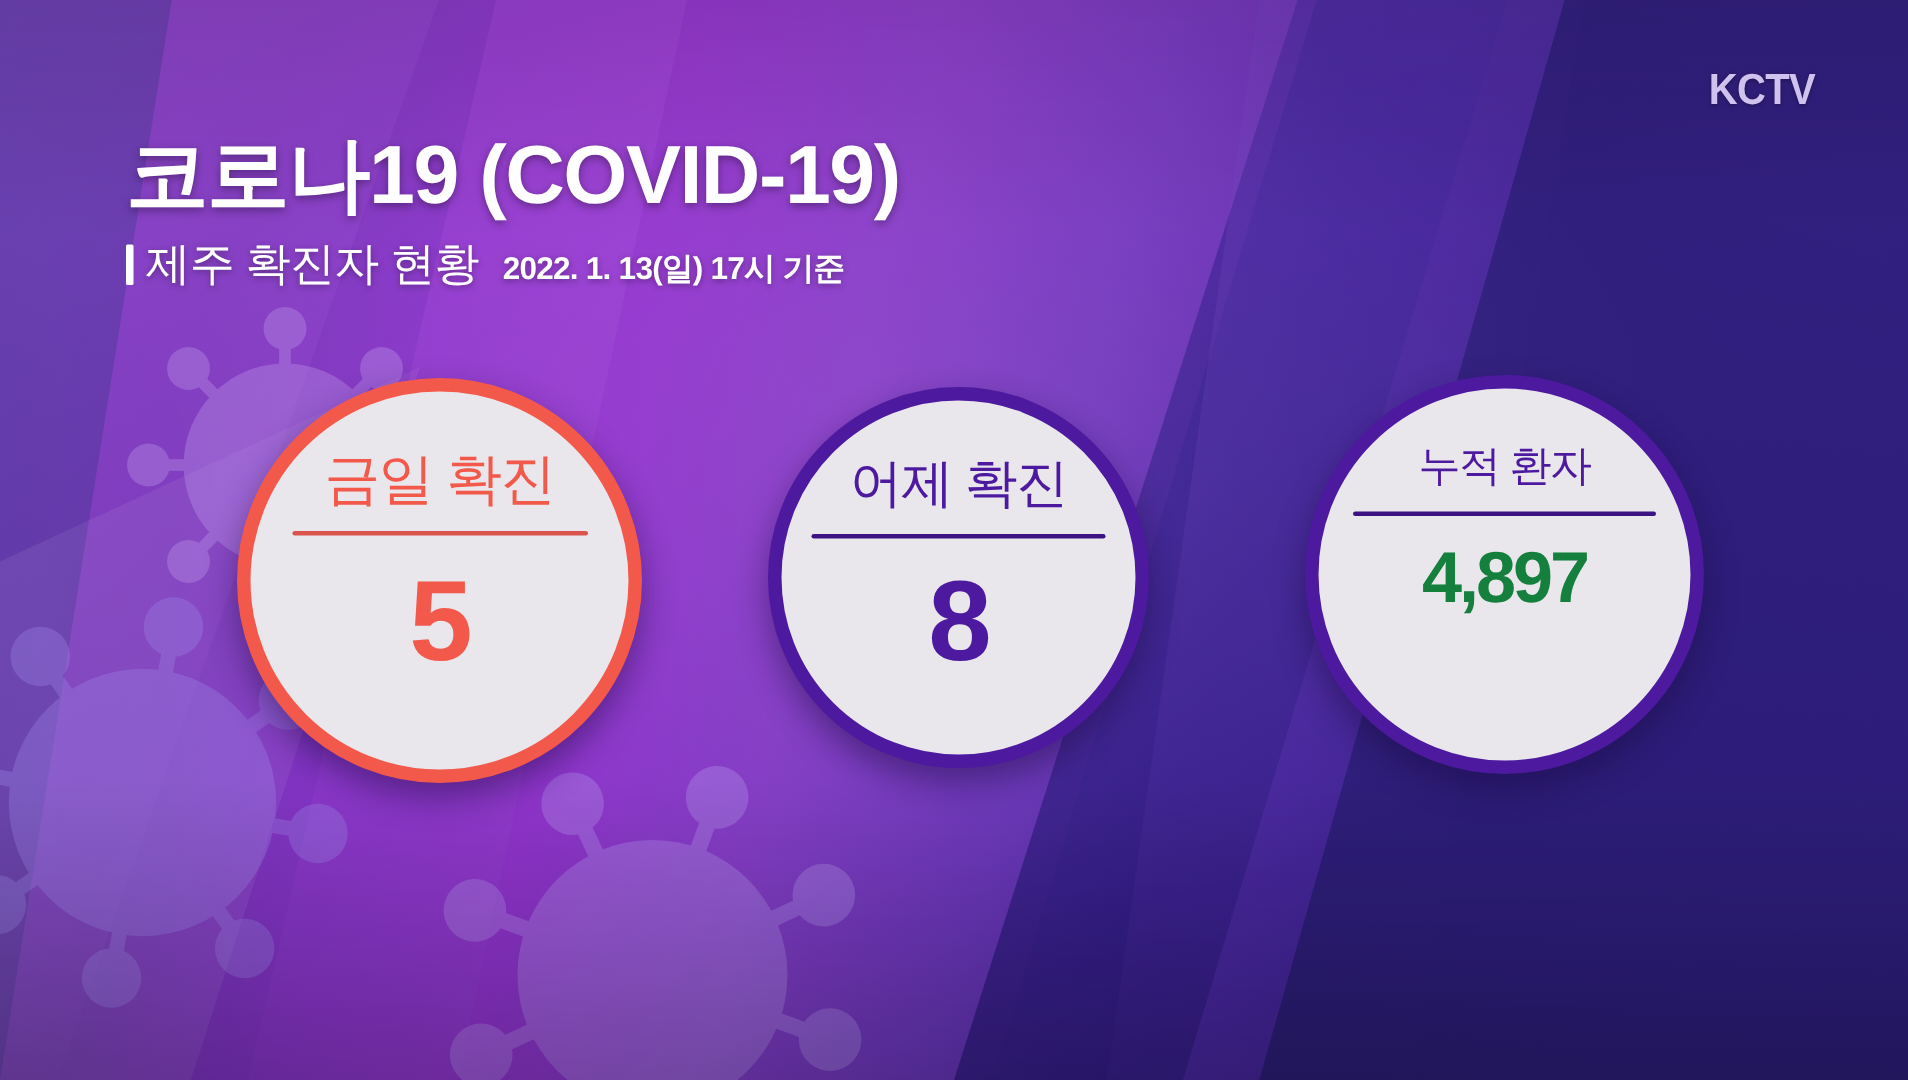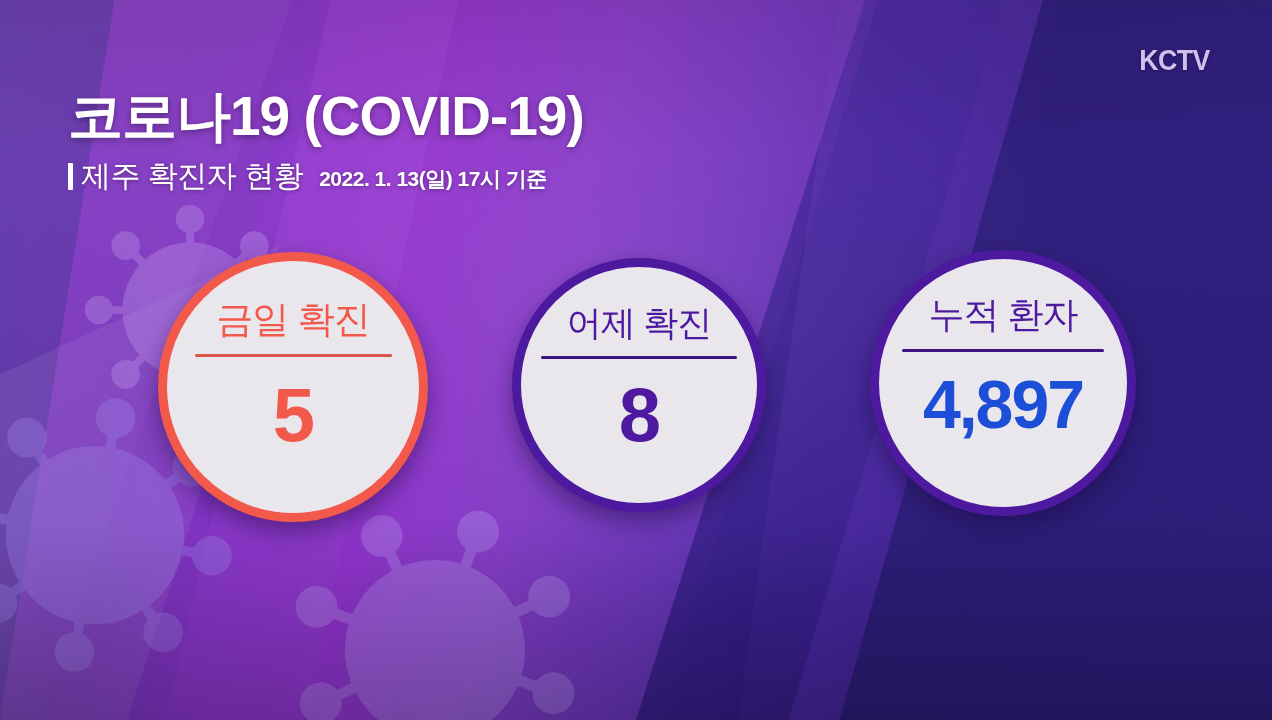--- a/index.html
+++ b/index.html
@@ -77,21 +77,21 @@
   
   .virus {
     position: absolute;
     pointer-events: none;
   }
   .virus svg { display: block; }
 
   
   .title-block {
     position: absolute;
-    left: 68px;
+    left: 84px;
     top: 88px;
     text-align: right;
   }
   .main-title {
     color: #ffffff;
     font-size: 55px;
     font-weight: bold;
     letter-spacing: -1px;
     line-height: 1.05;
     white-space: nowrap;
@@ -200,23 +200,23 @@
   .circle-red .circle-label { color: #f2594b; font-size: 37px; margin-top: 40px; }
   .circle-red .circle-divider { background: #d9544a; width: 197px; margin-top: 16px; }
   .circle-red .circle-value { color: #f2594b; font-size: 76px; margin-top: 20px; }
 
   
   .circle-purple-a .circle-label { color: #4c199f; font-size: 35px; margin-top: 38px; }
   .circle-purple-a .circle-divider { background: #3d1282; width: 196px; margin-top: 16px; }
   .circle-purple-a .circle-value { color: #4c199f; font-size: 76px; margin-top: 18px; }
 
   
-  .circle-purple-b .circle-label { color: #4c199f; font-size: 36px; margin-top: 38px; }
+  .circle-purple-b .circle-label { color: #4c199f; font-size: 28px; margin-top: 38px; }
   .circle-purple-b .circle-divider { background: #3d1282; width: 202px; margin-top: 16px; }
-  .circle-purple-b .circle-value { color: #1d4ed8; font-size: 68px; margin-top: 18px; }
+  .circle-purple-b .circle-value { color: #15803d; font-size: 48px; margin-top: 18px; }
 
   
   .footer {
     position: absolute;
     right: 64px;
     bottom: 74px;
     text-align: right;
     color: #e4dcf5;
     line-height: 1.28;
     text-shadow: 0 1px 4px rgba(0,0,0,0.4);

